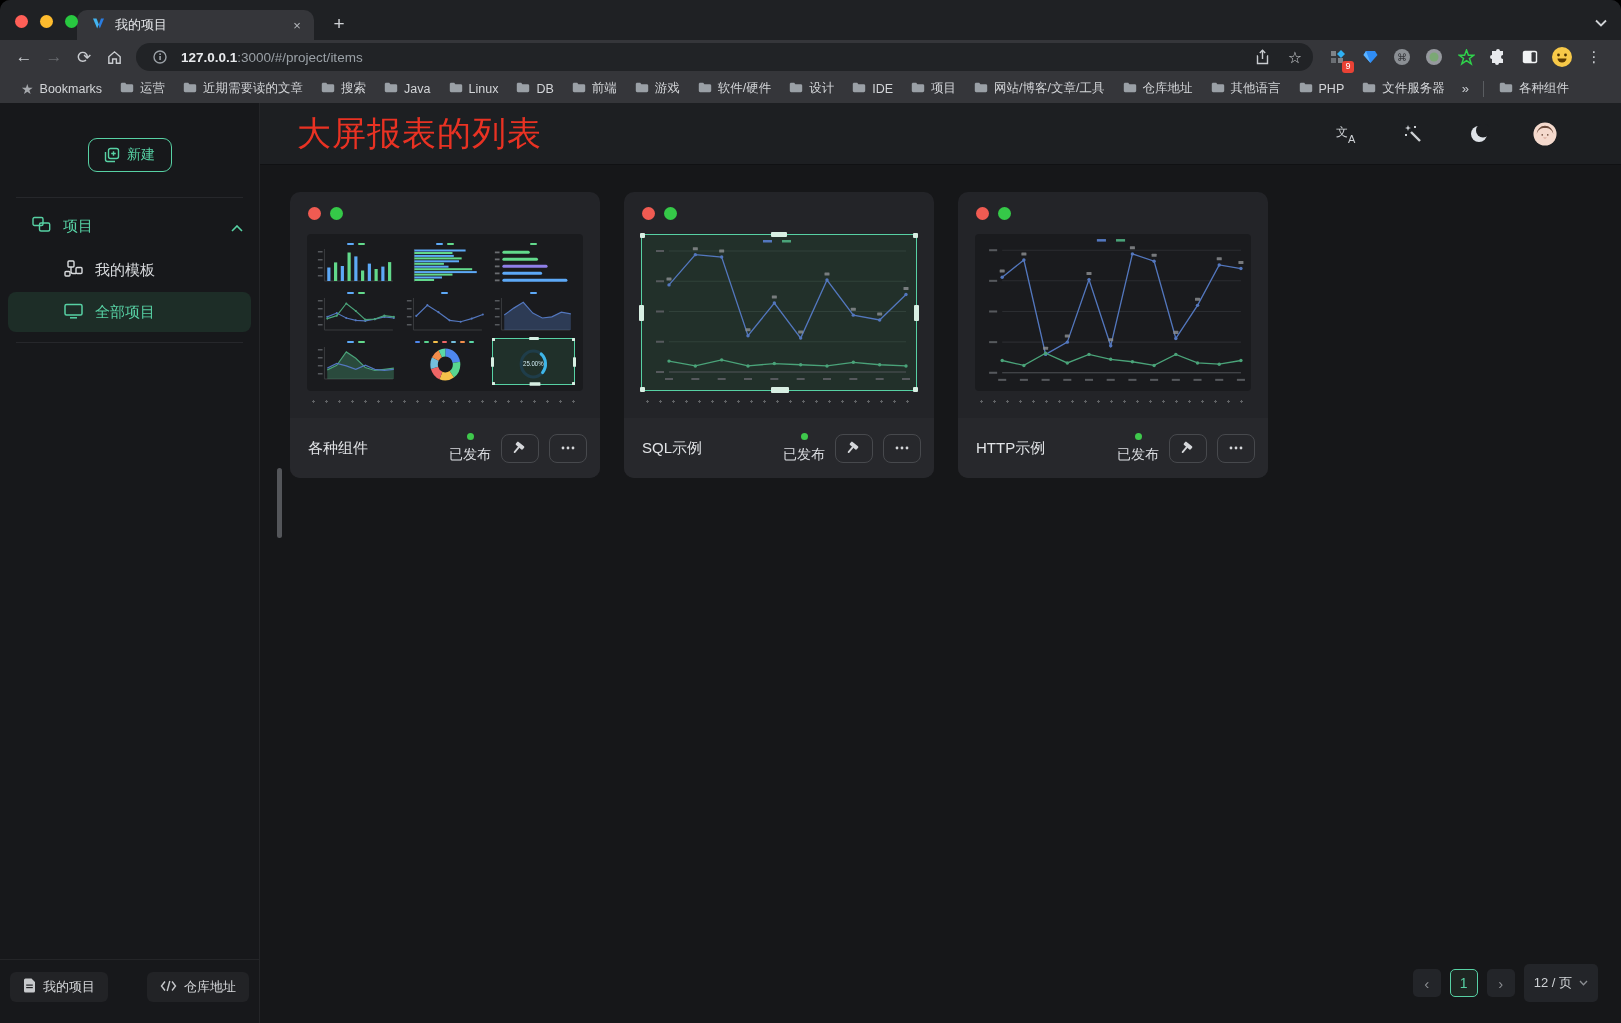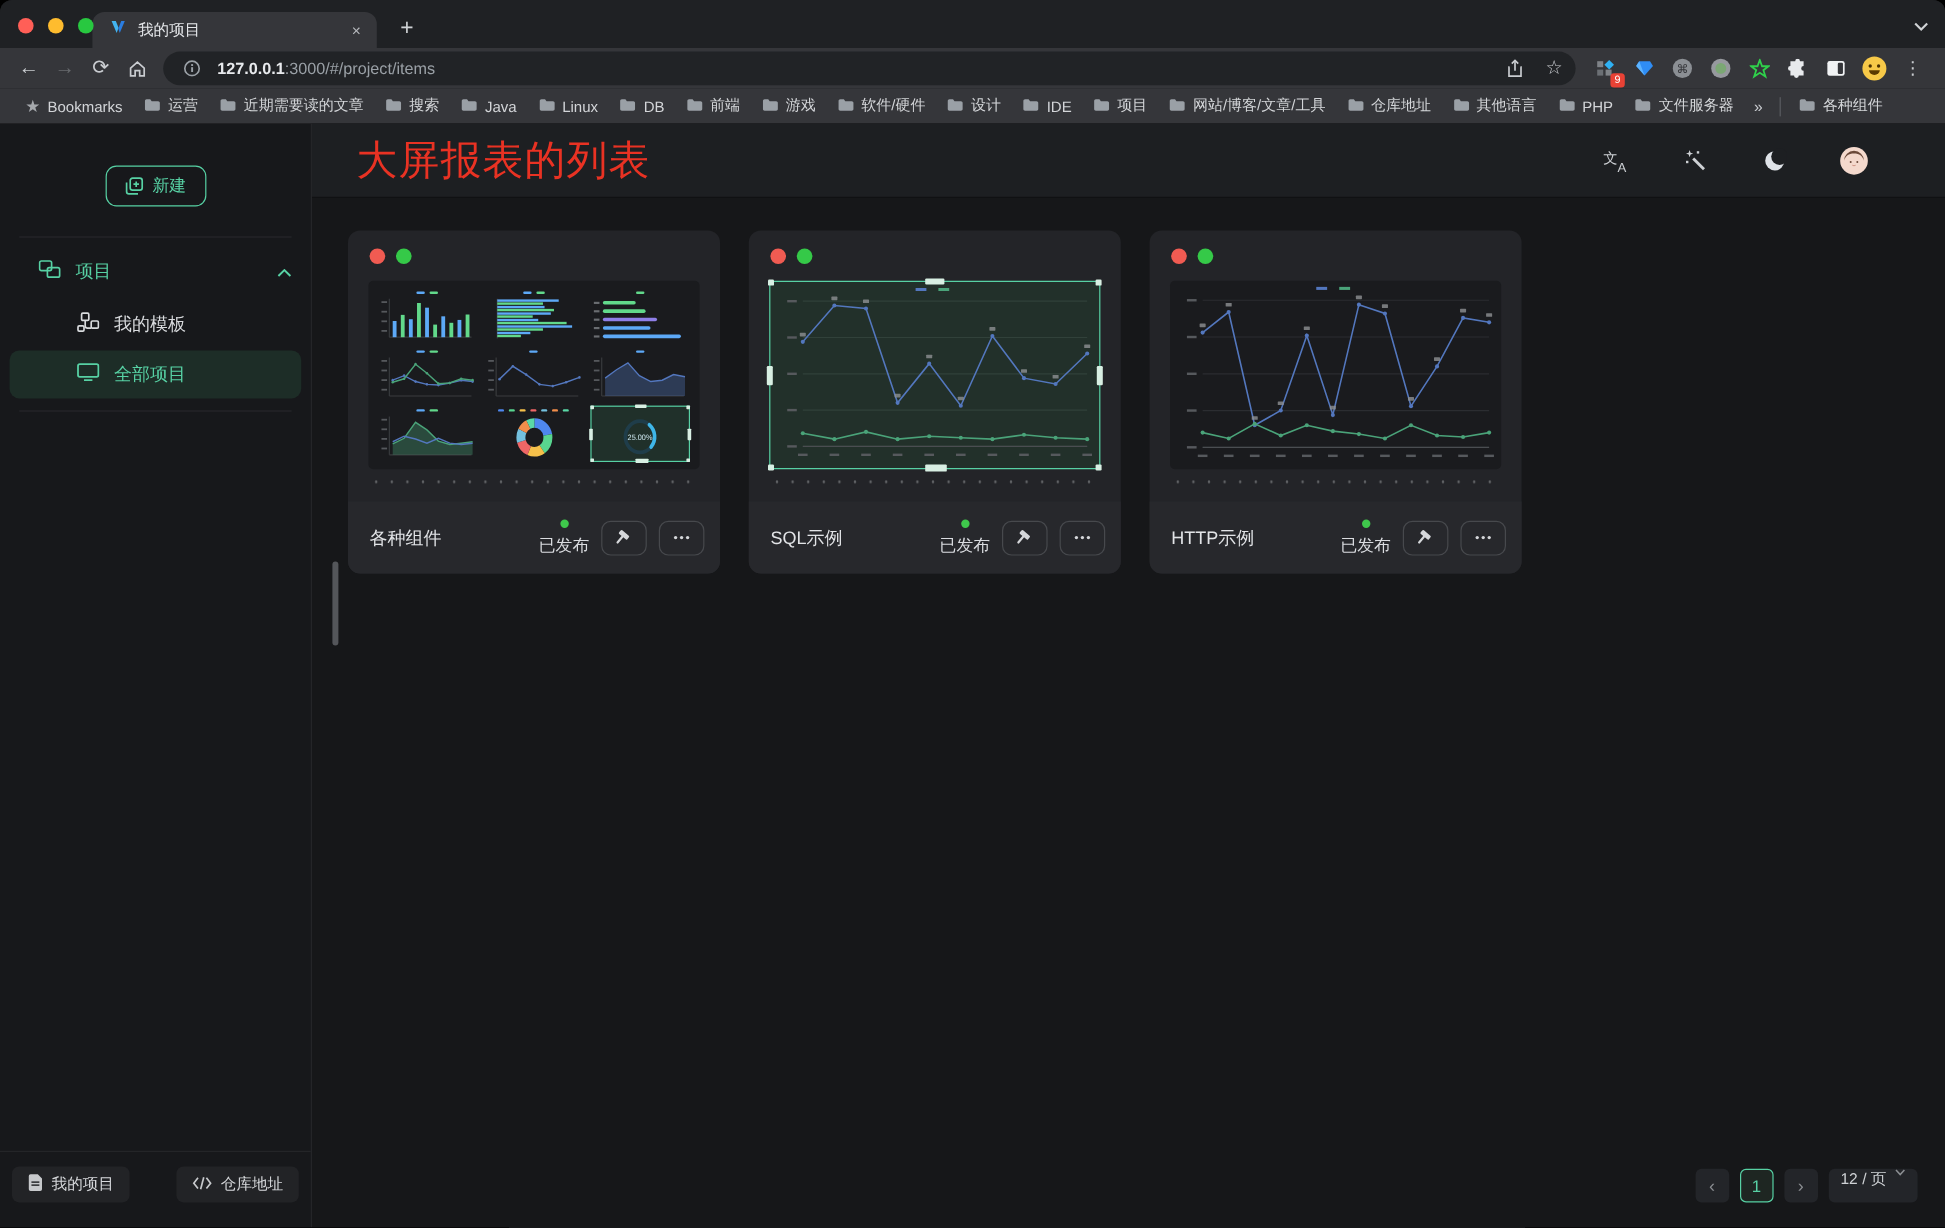--- a/index.html
+++ b/index.html
@@ -106,22 +106,22 @@
   .hdl.tm{left:50%;margin-left:-8px;top:-3px;width:16px;height:5px;}
   .hdl.bm{left:50%;margin-left:-8px;bottom:-3px;width:16px;height:5px;}
   .hdl.lm{top:50%;margin-top:-8px;left:-3px;width:5px;height:16px;}
   .hdl.rm{top:50%;margin-top:-8px;right:-3px;width:5px;height:16px;}
 
   .pagination{position:absolute;right:23px;bottom:21px;display:flex;align-items:center;gap:9px;}
   .pg-btn{width:28px;height:28px;background:#232529;border-radius:5px;color:#8b8e92;display:flex;
     align-items:center;justify-content:center;font-size:15px;cursor:pointer;}
   .pg-current{width:28px;height:28px;border:1px solid #57d1a4;border-radius:5px;color:#57d1a4;
     background:#1e2622;display:flex;align-items:center;justify-content:center;font-size:14px;cursor:pointer;}
-  .pg-size{height:28px;background:#232529;border-radius:5px;color:#cfd2d5;font-size:13px;display:flex;
-    gap:7px;padding:0 10px;cursor:pointer;}
+  .pg-size{height:38px;background:#232529;border-radius:5px;color:#cfd2d5;font-size:13px;display:flex;
+    align-items:center;gap:7px;padding:0 10px;cursor:pointer;}
 </style>
 </head>
 <body>
 
 <div class="screen">
 
   <div class="tabstrip">
     <div class="lights">
       <span class="light" style="background:#ff5f57"></span>
       <span class="light" style="background:#febc2e"></span>

